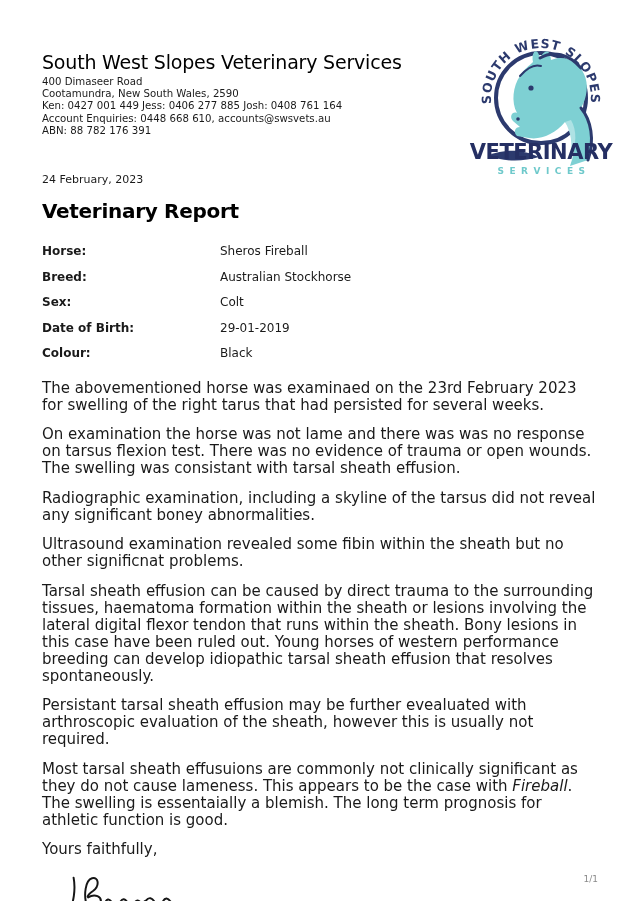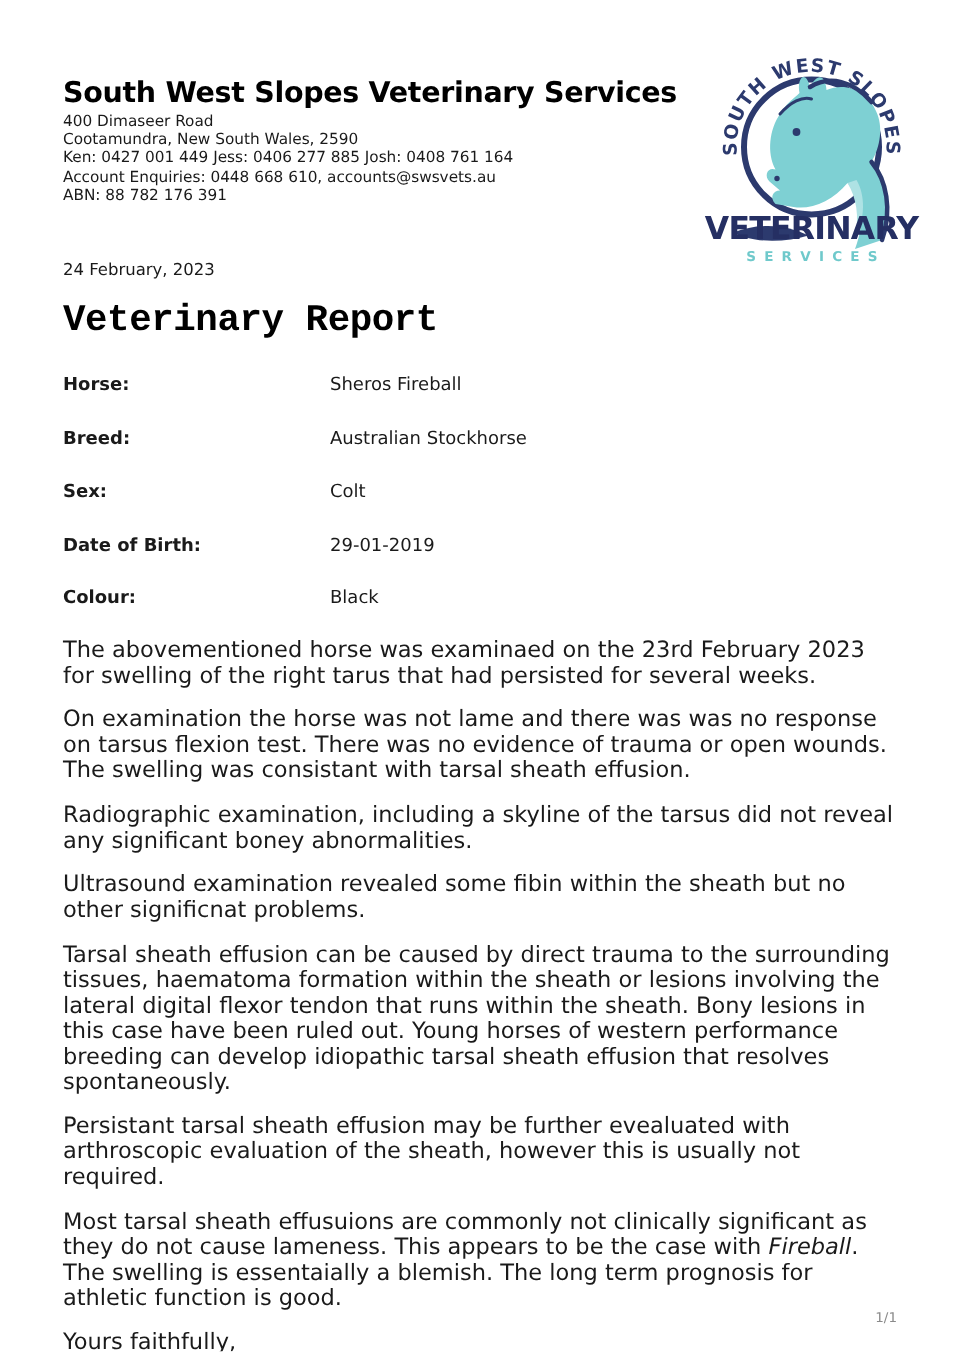--- a/index.html
+++ b/index.html
@@ -11,21 +11,21 @@
     overflow: hidden;
     font-family: "DejaVu Sans", "Liberation Sans", sans-serif;
     color: #1a1a1a;
   }
   .content { padding: 0 40px 0 42px; }
 
   
   .letterhead { padding-top: 51px; }
   .company-name {
     font-size: 19px;
-    font-weight: bold;
+    font-weight: normal;
     color: #000000;
     letter-spacing: -0.2px;
     margin: 0;
   }
   .address { margin-top: 3px; }
   .address-line {
     font-size: 10.2px;
     line-height: 12.2px;
     color: #1a1a1a;
   }
@@ -55,33 +55,32 @@
     font-size: 9px;
     font-weight: bold;
     fill: #6FC9CB;
     letter-spacing: 5.5px;
   }
 
   
   .report-date { margin-top: 36px; font-size: 11px; }
   .report-title {
     margin: 13px 0 0 0;
-    font-size: 25px;
+    font-size: 20px;
     font-weight: bold;
     color: #000000;
     letter-spacing: -0.3px;
-    font-family: Liberation Mono, monospace;
   }
 
   
   .details {
     margin-top: 22px;
     display: grid;
     grid-template-columns: 178px 1fr;
-    row-gap: 22px;
+    row-gap: 12px;
     font-size: 12px;
     line-height: 13.5px;
   }
   .details .label { font-weight: bold; }
 
   
   .body-text { margin-top: 19px; max-width: 557px; }
   .body-text p {
     margin: 0 0 12.5px 0;
     font-size: 15px;

